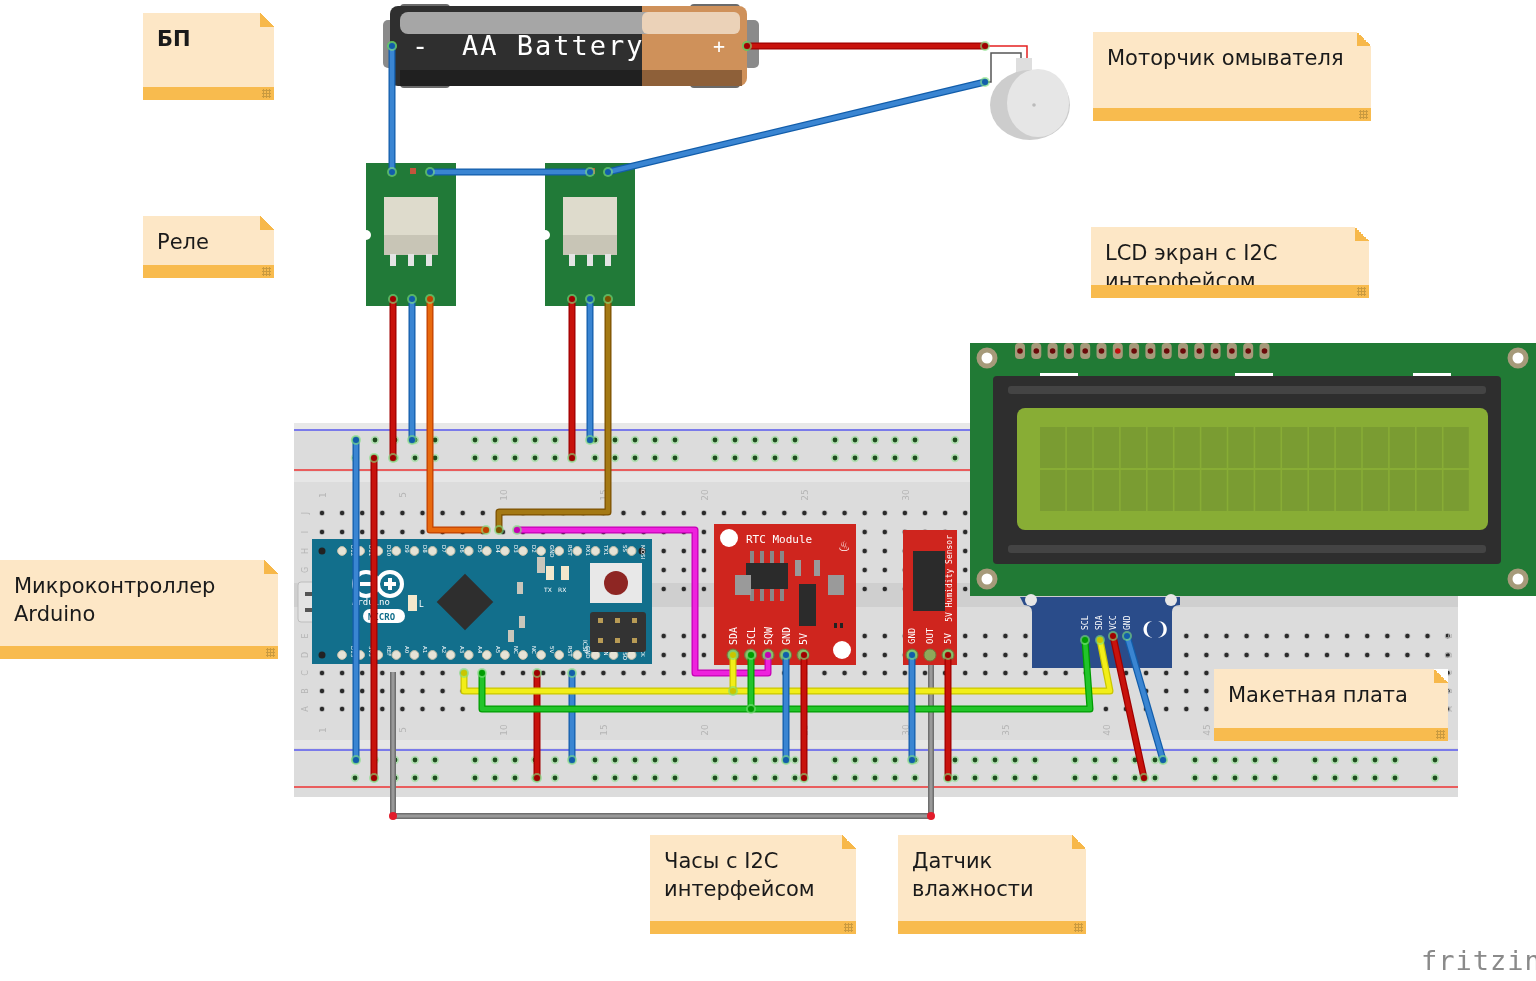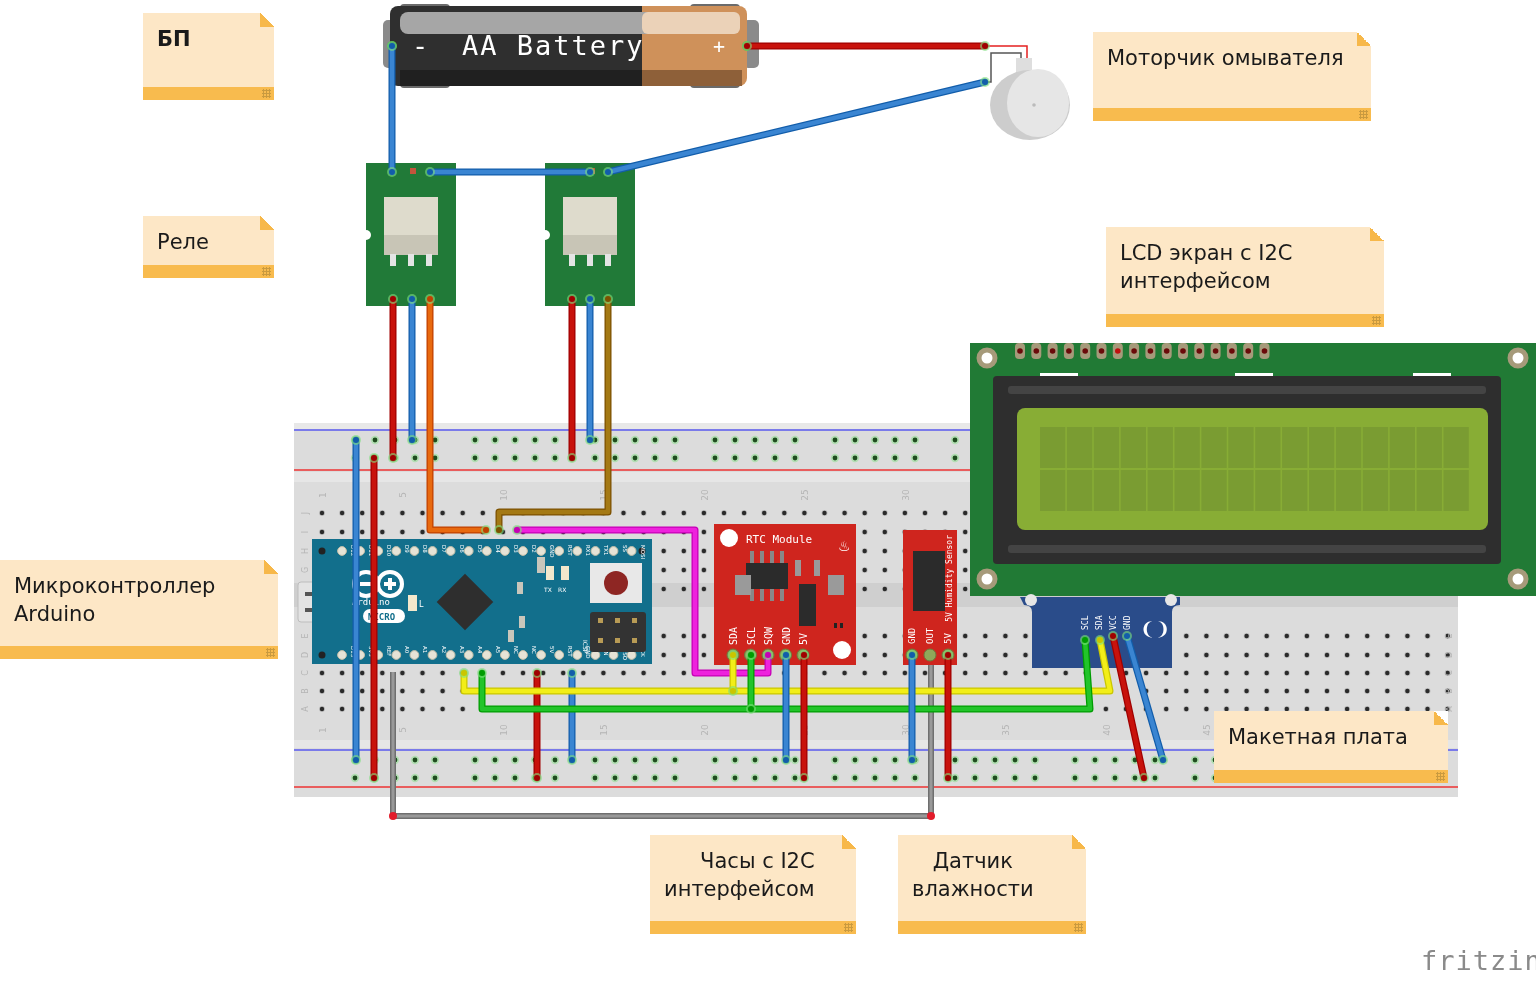--- a/index.html
+++ b/index.html
@@ -2084,48 +2084,48 @@
   <div class="txt">Реле</div>
   <div class="bar"></div>
   <div class="grip"></div>
 </div>
 <div class="note" style="left:1093px;top:32px;width:278px;height:89px;">
   <div class="fold2"></div>
   <div class="txt">Моторчик омывателя</div>
   <div class="bar"></div>
   <div class="grip"></div>
 </div>
-<div class="note" style="left:1091px;top:227px;width:278px;height:100px;margin-left:15px;">
+<div class="note" style="left:1091px;top:227px;width:278px;height:71px;">
   <div class="fold2"></div>
   <div class="txt">LCD экран с I2C
 интерфейсом</div>
   <div class="bar"></div>
   <div class="grip"></div>
 </div>
 <div class="note" style="left:0px;top:560px;width:278px;height:99px;padding-left:48px;">
   <div class="fold2"></div>
   <div class="txt">Микроконтроллер
 Arduino</div>
   <div class="bar"></div>
   <div class="grip"></div>
 </div>
-<div class="note" style="left:1214px;top:711px;width:234px;height:72px;">
+<div class="note" style="left:1214px;top:669px;width:234px;height:72px;">
   <div class="fold2"></div>
   <div class="txt">Макетная плата</div>
   <div class="bar"></div>
   <div class="grip"></div>
 </div>
-<div class="note" style="left:650px;top:835px;width:206px;height:99px;text-align:right;">
+<div class="note" style="left:650px;top:835px;width:206px;height:99px;">
   <div class="fold2"></div>
   <div class="txt">Часы с I2C
 интерфейсом</div>
   <div class="bar"></div>
   <div class="grip"></div>
 </div>
-<div class="note" style="left:898px;top:835px;width:188px;height:99px;text-align:center;">
+<div class="note" style="left:898px;top:835px;width:188px;height:99px;">
   <div class="fold2"></div>
   <div class="txt">Датчик
 влажности</div>
   <div class="bar"></div>
   <div class="grip"></div>
 </div>
 
 <div class="logo">fritzing</div>
 
 </body></html>

